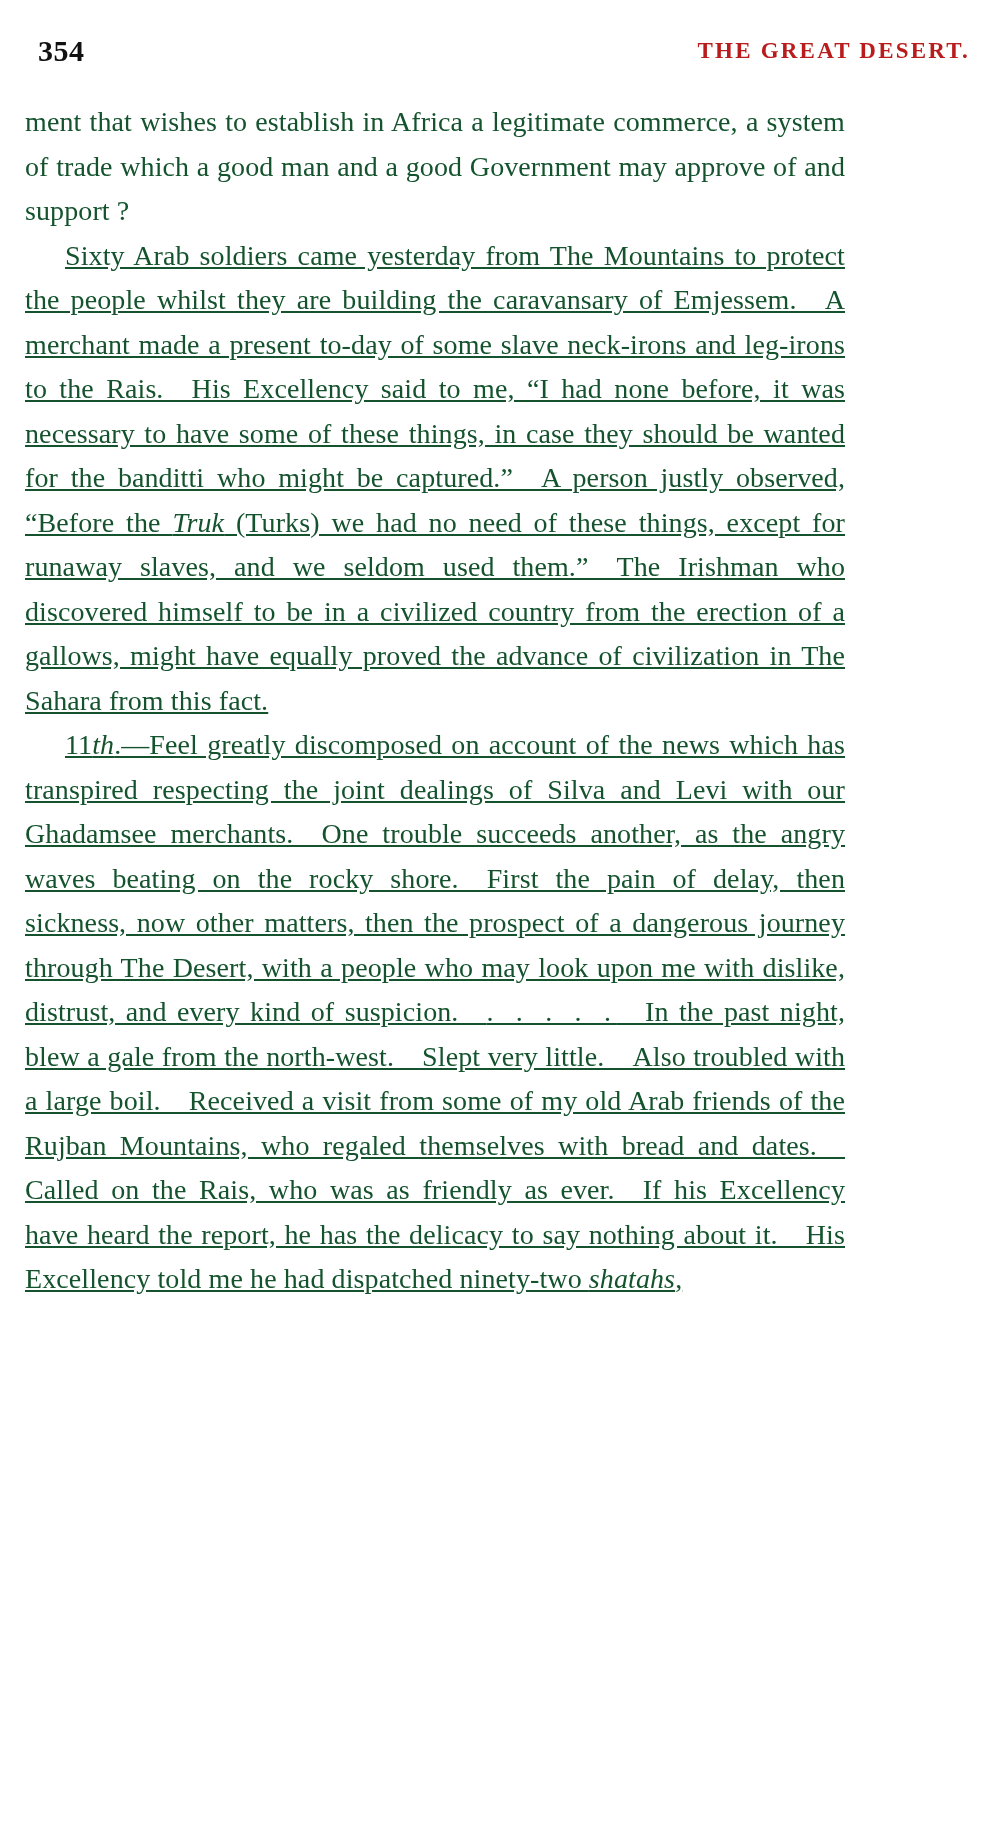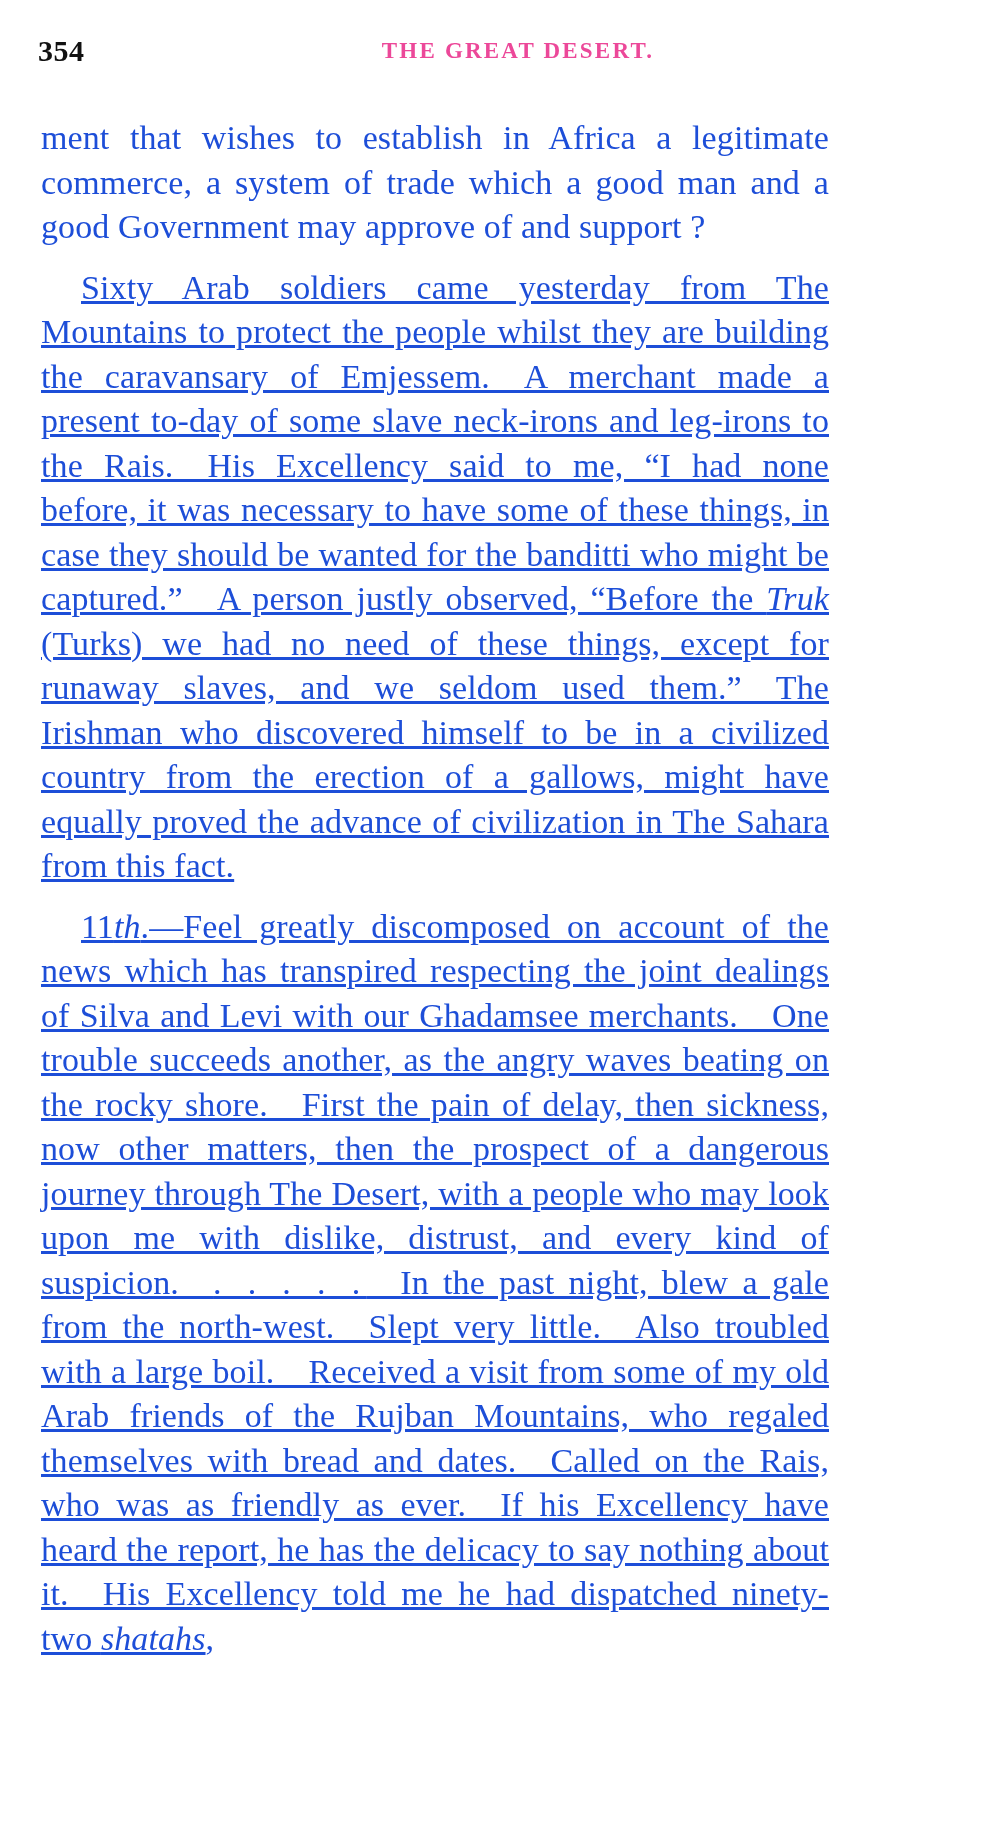--- a/index.html
+++ b/index.html
@@ -36,40 +36,40 @@
     font-size: 30px;
     font-weight: bold;
     letter-spacing: 0.5px;
     color: #111;
   }
   .head-title {
     position: absolute;
     left: 16px;
     right: 0;
     top: 4px;
-    text-align: center;
+    text-align: right;
     font-size: 23px;
     font-weight: bold;
     letter-spacing: 2.2px;
-    color: #ec4899;
+    color: #b91c1c;
     padding-left: 20px;
   }
   .body-block {
     position: absolute;
     top: 100px;
     left: 25px;
     width: 820px;
   }
   p.para {
-    margin: 16px;
-    font-size: 34px;
+    margin: 0;
+    font-size: 28px;
     line-height: 44.5px;
     text-align: justify;
     text-justify: inter-word;
-    color: #1d4ed8;
+    color: #14532d;
     text-indent: 0;
     letter-spacing: 0.1px;
   }
   p.para.indent {
     text-indent: 40px;
     text-decoration: underline;
   }
   p.para + p.para {
     margin-top: 0px;
   }

